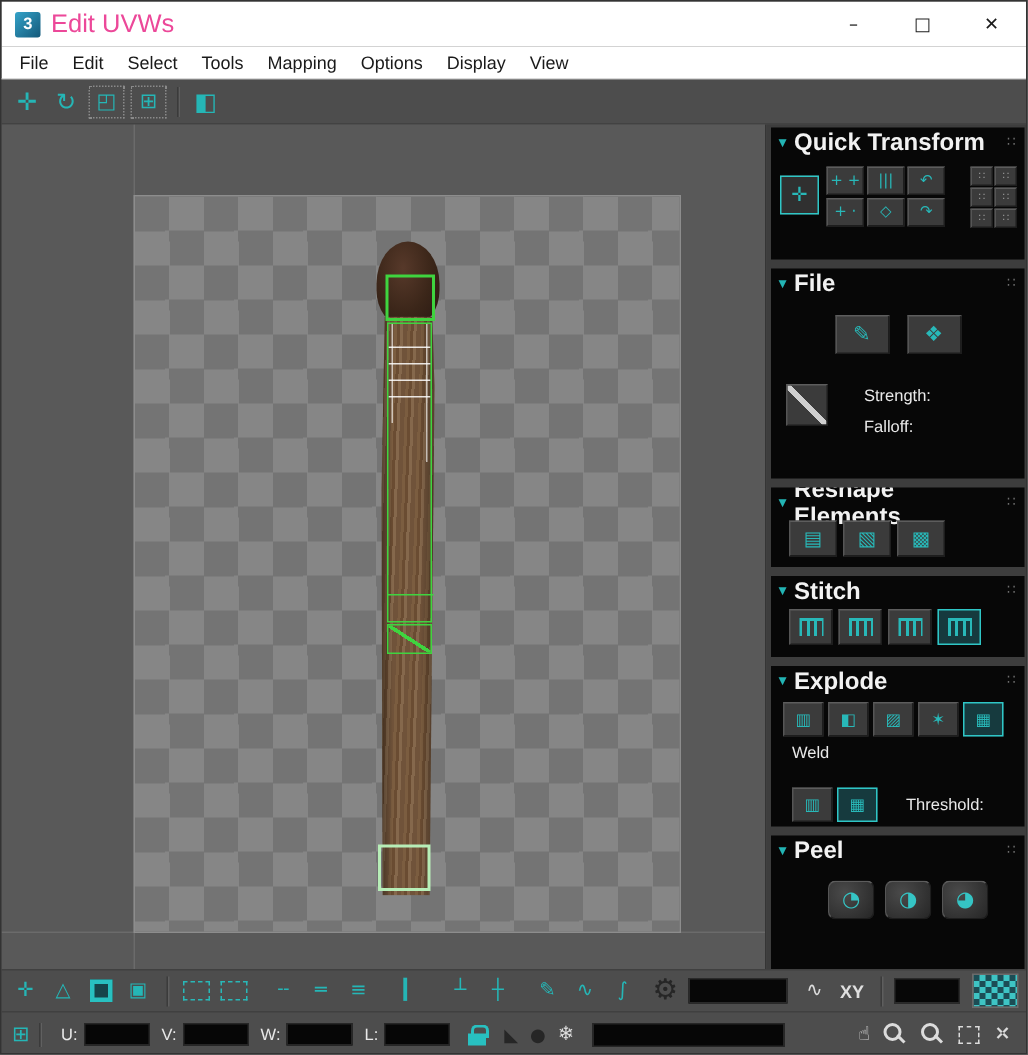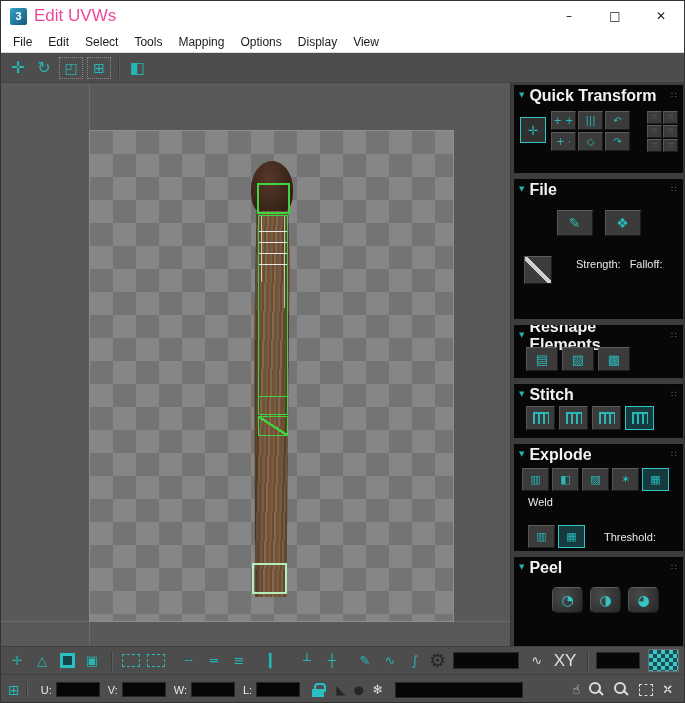--- a/index.html
+++ b/index.html
@@ -59,21 +59,21 @@
 .qt-body{display:flex;align-items:flex-start;padding:8px 5px 0 6px;gap:5px}
 .qt-left{width:26px;height:26px;margin-top:6px;border:1px solid #2fc6c6;font-size:13px;background:#303030}
 .qt-grid{display:grid;grid-template-columns:repeat(3,25px);grid-auto-rows:19px;gap:2px}
 .qt-grid .pbtn{font-size:10px}
 .qt-side{display:grid;grid-template-columns:repeat(2,15px);grid-auto-rows:13px;gap:1px;margin-left:auto}
 .qt-side .pbtn{font-size:7px;color:#9a9a9a}
 .brush-row1{display:flex;justify-content:center;gap:12px;margin-top:13px}
 .brush-row1 .pbtn{width:36px;height:26px;font-size:14px}
 .brush-row2{display:flex;margin:20px 8px 0 10px}
 .falloff-btn{width:28px;height:28px;background:linear-gradient(45deg,transparent 44%,#cfcfcf 44%,#cfcfcf 54%,transparent 54%),#3b3b3b;border:1px solid #1d1d1d;border-top-color:#5d5d5d;border-left-color:#555}
-.brush-labels{display:flex;gap:9px;margin-left:24px;padding-top:2px}
+.brush-labels{display:flex;flex-direction:column;gap:9px;margin-left:24px;padding-top:2px}
 .plabel{color:#e9e9e9;font-size:11px}
 .tool-row{display:flex;gap:4px;padding:4px 0 0 12px}
 .tool-row .pbtn{width:32px;height:24px;font-size:13px}
 .stitch-row .pbtn{width:29px;height:24px}
 .comb{width:16px;height:12px;border-top:2px solid #28b8b8;background:repeating-linear-gradient(90deg,#28b8b8 0 2px,transparent 2px 5px)}
 .explode-row1{display:flex;gap:3px;padding:6px 0 0 8px}
 .explode-row1 .pbtn{width:27px;height:23px;font-size:11px}
 .weld-label{color:#e9e9e9;font-size:11px;margin:5px 0 17px 14px}
 .explode-row2{display:flex;align-items:center;gap:3px;padding-left:14px}
 .explode-row2 .pbtn{width:27px;height:23px;font-size:11px}
@@ -83,21 +83,21 @@
 .detach-label{color:#e9e9e9;font-size:11px;text-align:center;margin-top:7px}
 
 
 .btoolbar{position:absolute;left:0;top:645px;width:100%;height:28px;background:#4d4d4d;border-top:1px solid #404040;display:flex;align-items:center;padding:0 5px;gap:3px}
 .bbtn{min-width:22px;height:22px;display:flex;align-items:center;justify-content:center;color:#25b6b6;font-size:13px}
 .face-sq{width:15px;height:15px;background:#16444a;border:3px solid #28c0c0}
 .dotrect{width:18px;height:13px;border:1px dashed #28b8b8}
 .bfield{height:17px;background:#070707;border:1px solid #2a2a2a}
 .bfield.f1{width:66px;margin:0 4px}
 .bfield.f2{width:44px}
-.xy-label{color:#e0e0e0;font-size:17px;font-weight:normal;margin:16px 3px}
+.xy-label{color:#e0e0e0;font-size:12px;font-weight:bold;margin:16px 3px}
 .gear{color:#262626;font-size:19px;margin-left:auto}
 .ml8{margin-left:8px}.ml10{margin-left:10px}
 .checker-btn{width:31px;height:23px;background:repeating-conic-gradient(#3ec4c4 0% 25%,#1c4d55 0% 50%) 0 0/8px 8px;border:1px solid #6b6b6b;margin-left:5px}
 .white{color:#dcdcdc}
 
 
 .statusbar{position:absolute;left:0;top:673px;width:100%;height:30px;background:#4d4d4d;display:flex;align-items:center;padding:0 7px;border-top:1px solid #404040}
 .sb-icon{color:#25b6b6;font-size:14px}
 .ssep{width:1px;height:16px;background:#3b3b3b;margin:0 6px;box-shadow:1px 0 0 #606060}
 .slabel{color:#e9e9e9;font-size:11px;margin:0 4px 0 8px}

